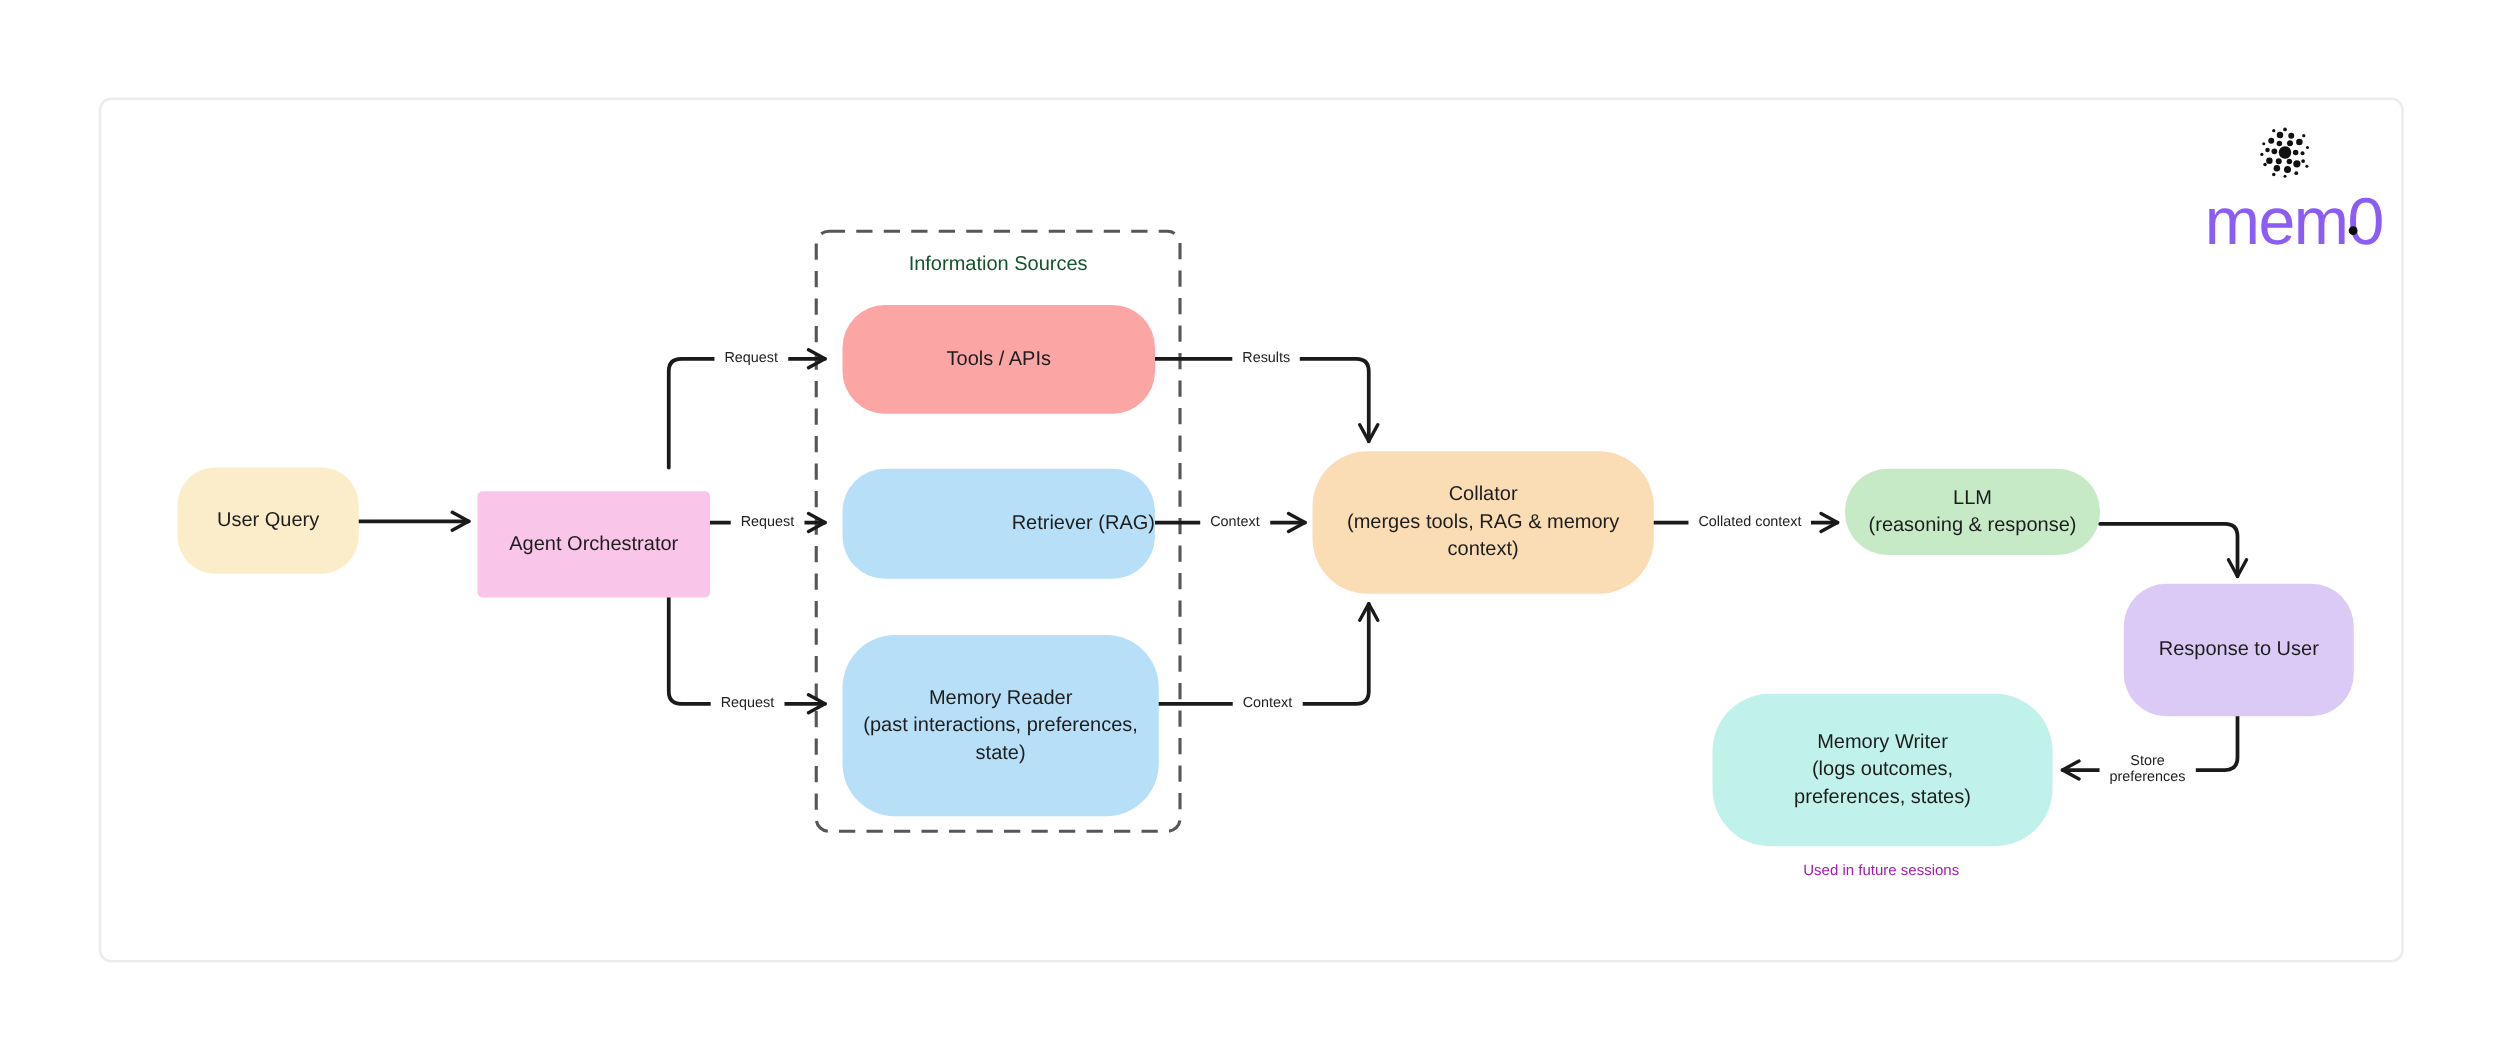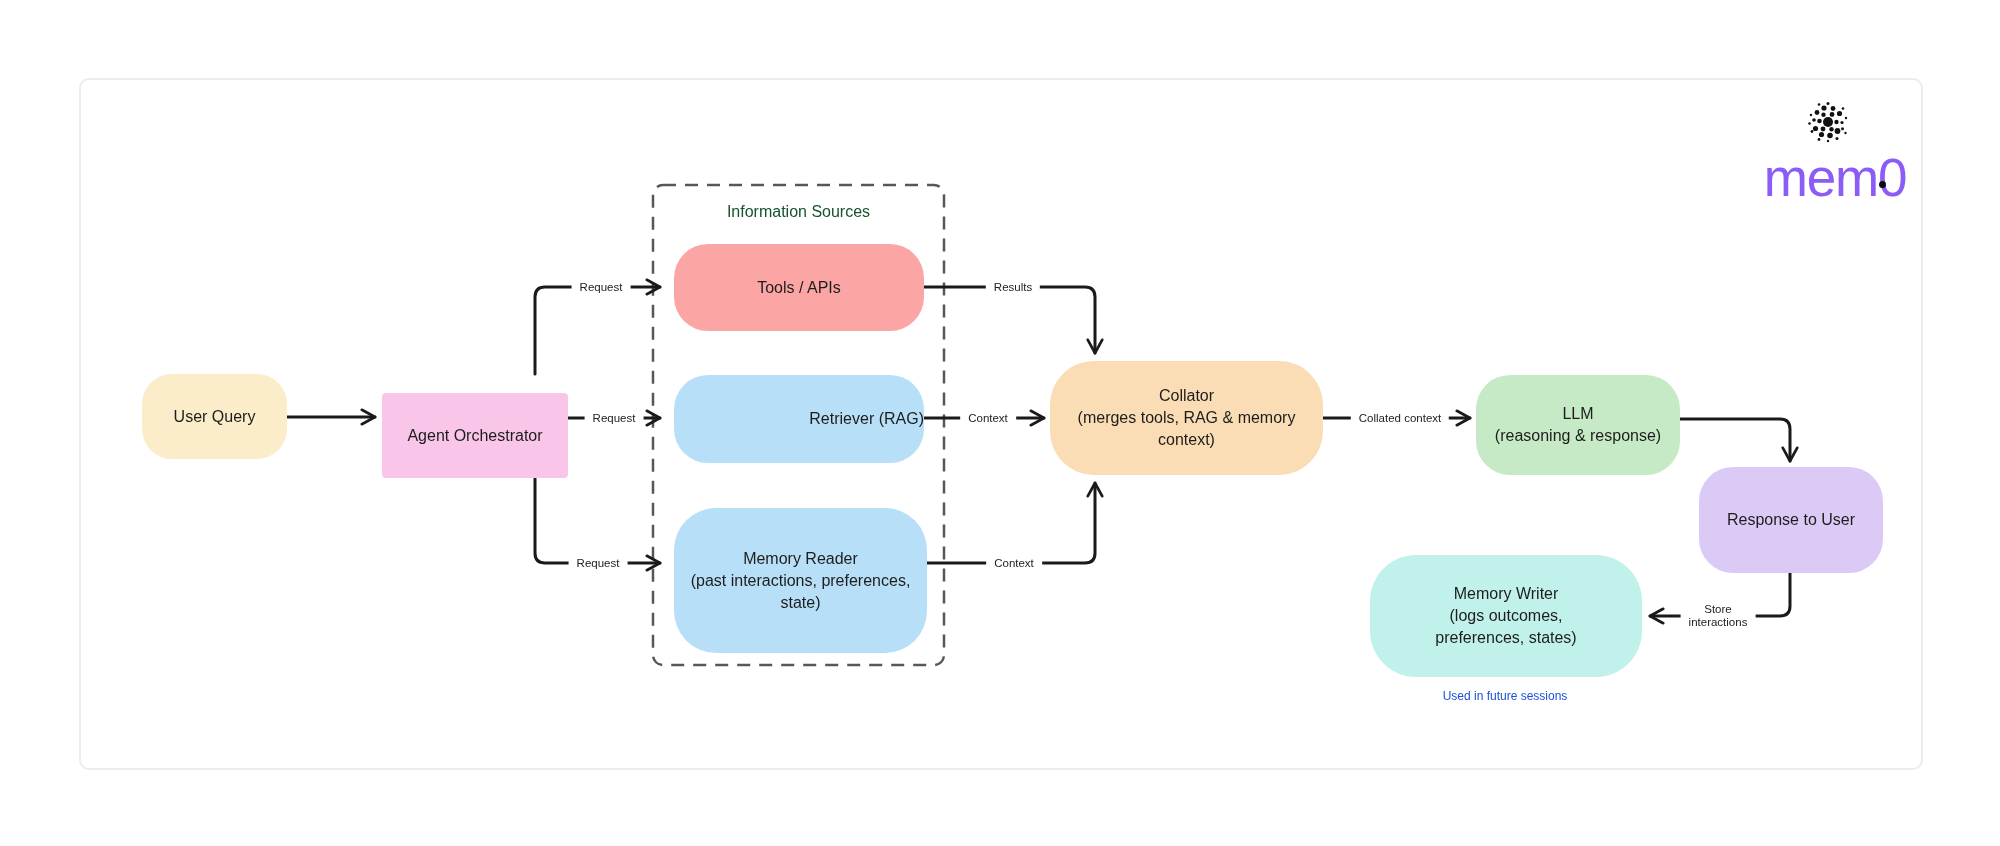--- a/index.html
+++ b/index.html
@@ -17,36 +17,36 @@
     align-items:center;justify-content:center;text-align:center;
     font-size:16px;line-height:22px;color:#1d1d1d;
   }
   .node span{display:block;}
   .n-user-query        {left:142px;top:374px;width:145px;height:85px;border-radius:30px;}
   .n-agent-orchestrator{left:382px;top:374px;width:186px;height:85px;border-radius:4px;margin-top:19px;}
   .n-tools-apis        {left:674px;top:244px;width:250px;height:87px;border-radius:34px;}
   .n-retriever         {left:674px;top:375px;width:250px;height:88px;border-radius:34px;align-items:flex-end;}
   .n-memory-reader     {left:674px;top:508px;width:253px;height:145px;border-radius:42px;}
   .n-collator          {left:1050px;top:361px;width:273px;height:114px;border-radius:44px;}
-  .n-llm               {left:1476px;top:375px;width:204px;height:100px;border-radius:34px;}
+  .n-llm               {left:1476px;top:375px;width:204px;height:69px;border-radius:34px;}
   .n-response          {left:1699px;top:467px;width:184px;height:106px;border-radius:34px;}
   .n-memory-writer     {left:1370px;top:555px;width:272px;height:122px;border-radius:46px;}
   .group-box{position:absolute;z-index:0;}
   .group-title{
     position:absolute;left:653px;top:203px;width:291px;z-index:3;
     text-align:center;font-size:16px;color:#14532d;
   }
   .edge-label{
     position:absolute;z-index:3;transform:translate(-50%,-50%);
     background:#ffffff;padding:2px 8px;font-size:11.5px;color:#222;
     white-space:nowrap;text-align:center;line-height:13px;
   }
   .caption{
     position:absolute;z-index:3;transform:translate(-50%,-50%);
-    font-size:12px;font-weight:500;color:#1d4ed8;white-space:nowrap;
+    font-size:12px;font-weight:500;color:#a21caf;white-space:nowrap;
   }
   .logo{position:absolute;left:1760px;top:100px;width:150px;height:120px;z-index:3;}
   .logo-mark{position:absolute;left:46px;top:0px;width:44px;height:44px;}
   .logo-word{
     position:absolute;left:0;top:56px;width:150px;text-align:center;
     font-size:53px;letter-spacing:-1.2px;color:#8b5cf6;line-height:44px;
   }
   .zero-dot{
     position:absolute;right:24px;top:81px;width:7px;height:7px;border-radius:50%;
     background:#0d0d0d;
@@ -127,21 +127,21 @@
 
 <div class="edge-label" style="left:601px;top:287px;">Request</div>
 <div class="edge-label" style="left:614px;top:418px;">Request</div>
 <div class="edge-label" style="left:598px;top:563px;">Request</div>
 <div class="edge-label" style="left:1013px;top:287px;">Results</div>
 <div class="edge-label" style="left:988px;top:418px;">Context</div>
 <div class="edge-label" style="left:1014px;top:563px;">Context</div>
 <div class="edge-label" style="left:1400px;top:418px;">Collated context</div>
 <div class="edge-label" style="left:1718px;top:616px;">
   <span style="display:block">Store</span>
-  <span style="display:block">interactions</span>
+  <span style="display:block">preferences</span>
 </div>
 
 <div class="caption" style="left:1505px;top:696px;">Used in future sessions</div>
 
 <div class="logo">
   <svg class="logo-mark" viewBox="0 0 44 44" fill="#111111">
     <circle cx="22" cy="22" r="5"></circle>
     <circle cx="30.5" cy="22" r="2.2"></circle>
       <circle cx="26" cy="14.5" r="2.4"></circle>
       <circle cx="17.5" cy="14.8" r="2.2"></circle>

